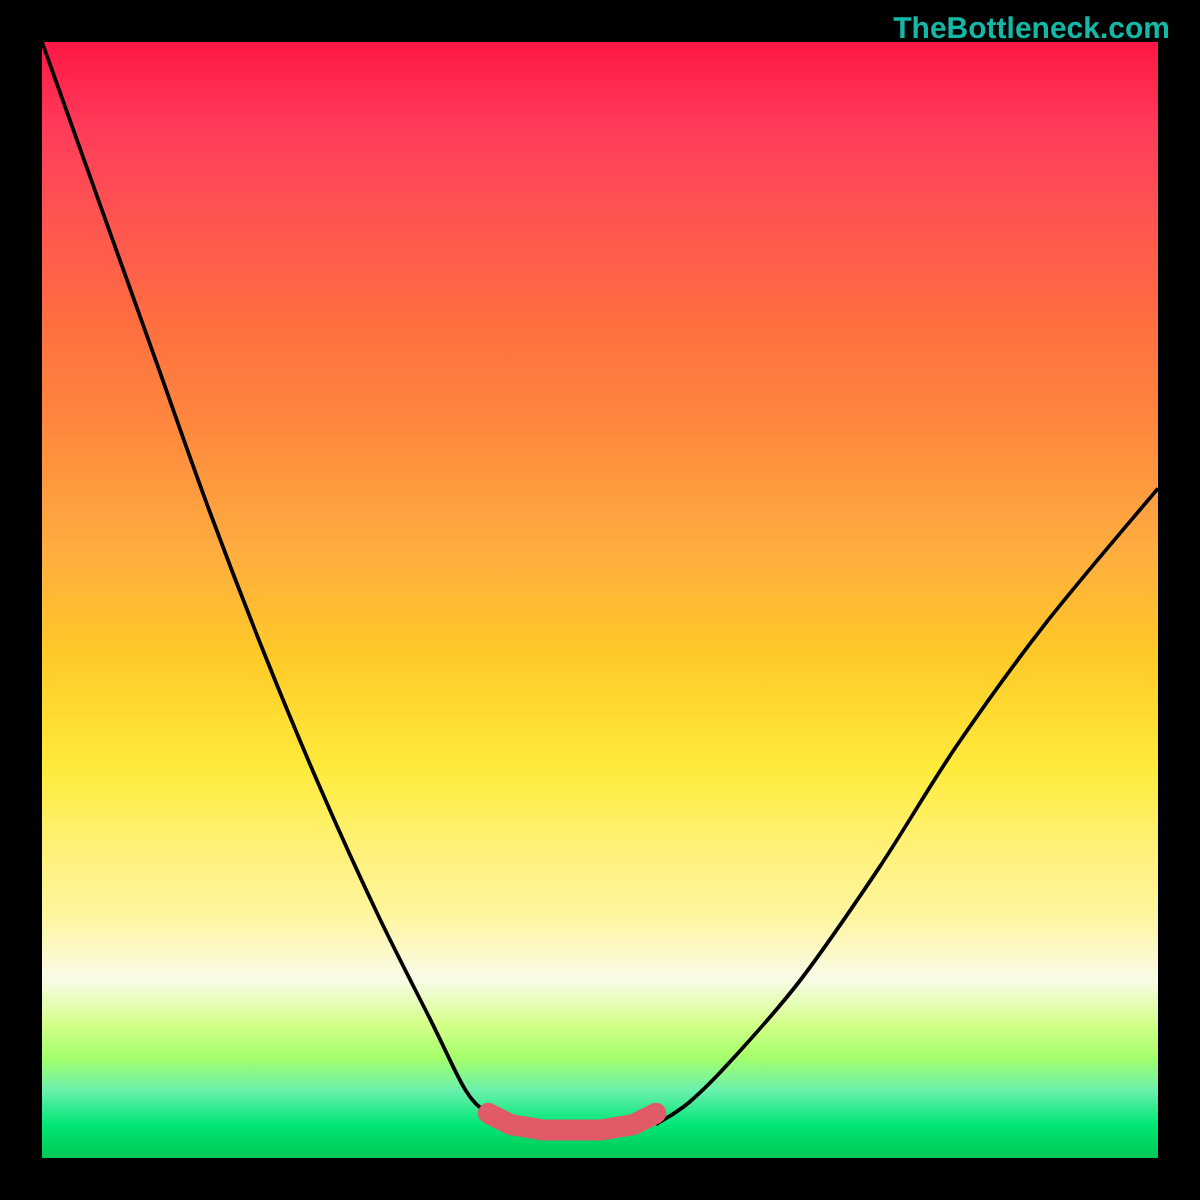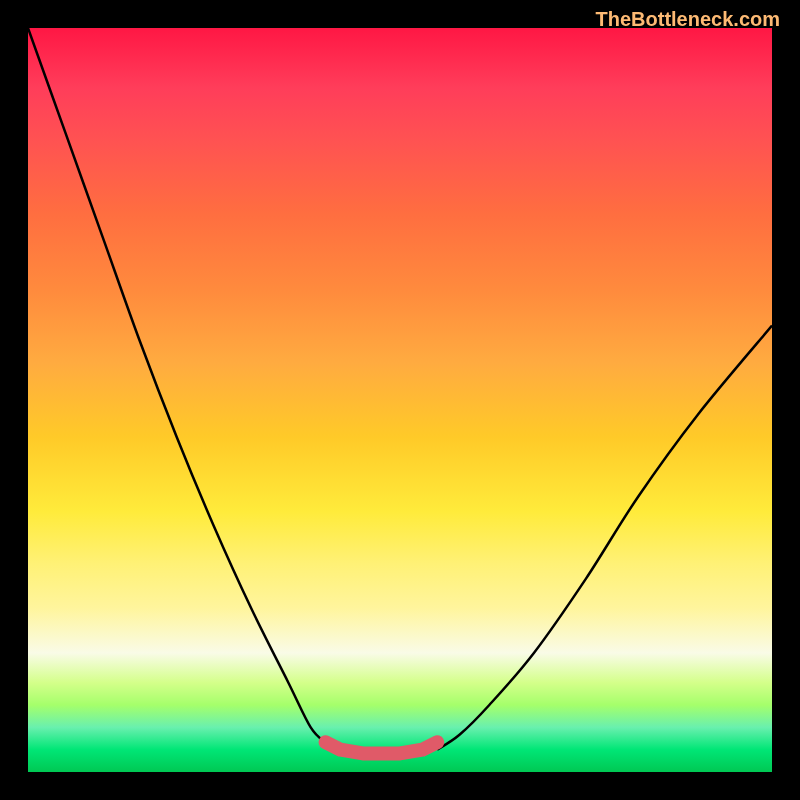--- a/index.html
+++ b/index.html
@@ -1,17 +1,17 @@
 <!DOCTYPE html>
 <html><head>
 <meta charset="utf-8">
 <style>
   * { margin: 0; padding: 0; box-sizing: border-box; }
   body { width: 800px; height: 800px; background: #000; position: relative; font-family: Arial, sans-serif; }
-  .watermark { position: absolute; top: 8px; right: 20px; color: #fdba74; font-size: 20px; font-weight: bold; z-index: 10; }
+  .watermark { position: absolute; top: 8px; right: 20px; color: #14b8a6; font-size: 20px; font-weight: bold; z-index: 10; }
   .plot-area { position: absolute; top: 28px; left: 28px; width: 744px; height: 744px; }
   .gradient-bg { width: 100%; height: 100%; background: linear-gradient(to bottom,
     #ff1744 0%,
     #ff3d5a 8%,
     #ff5252 15%,
     #ff6e40 25%,
     #ff8a3d 35%,
     #ffab40 45%,
     #ffca28 55%,
     #ffeb3b 65%,

